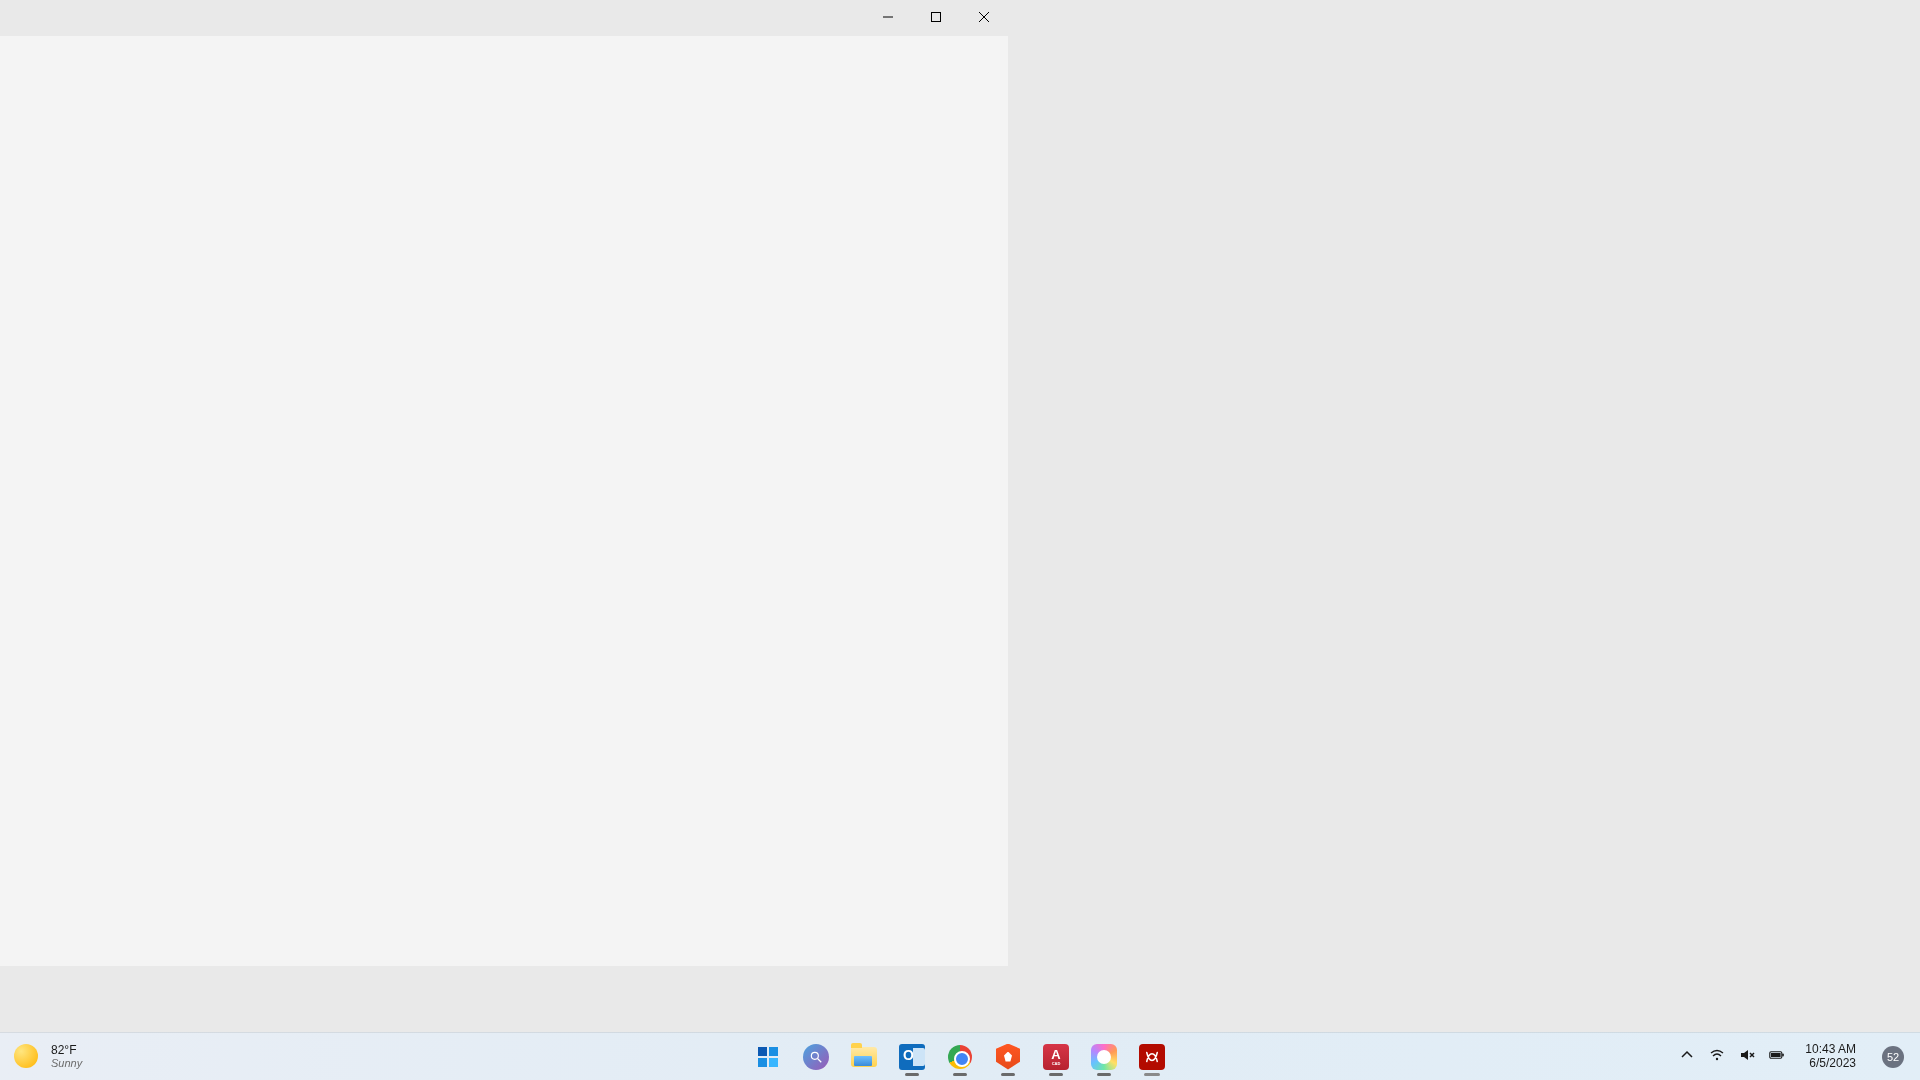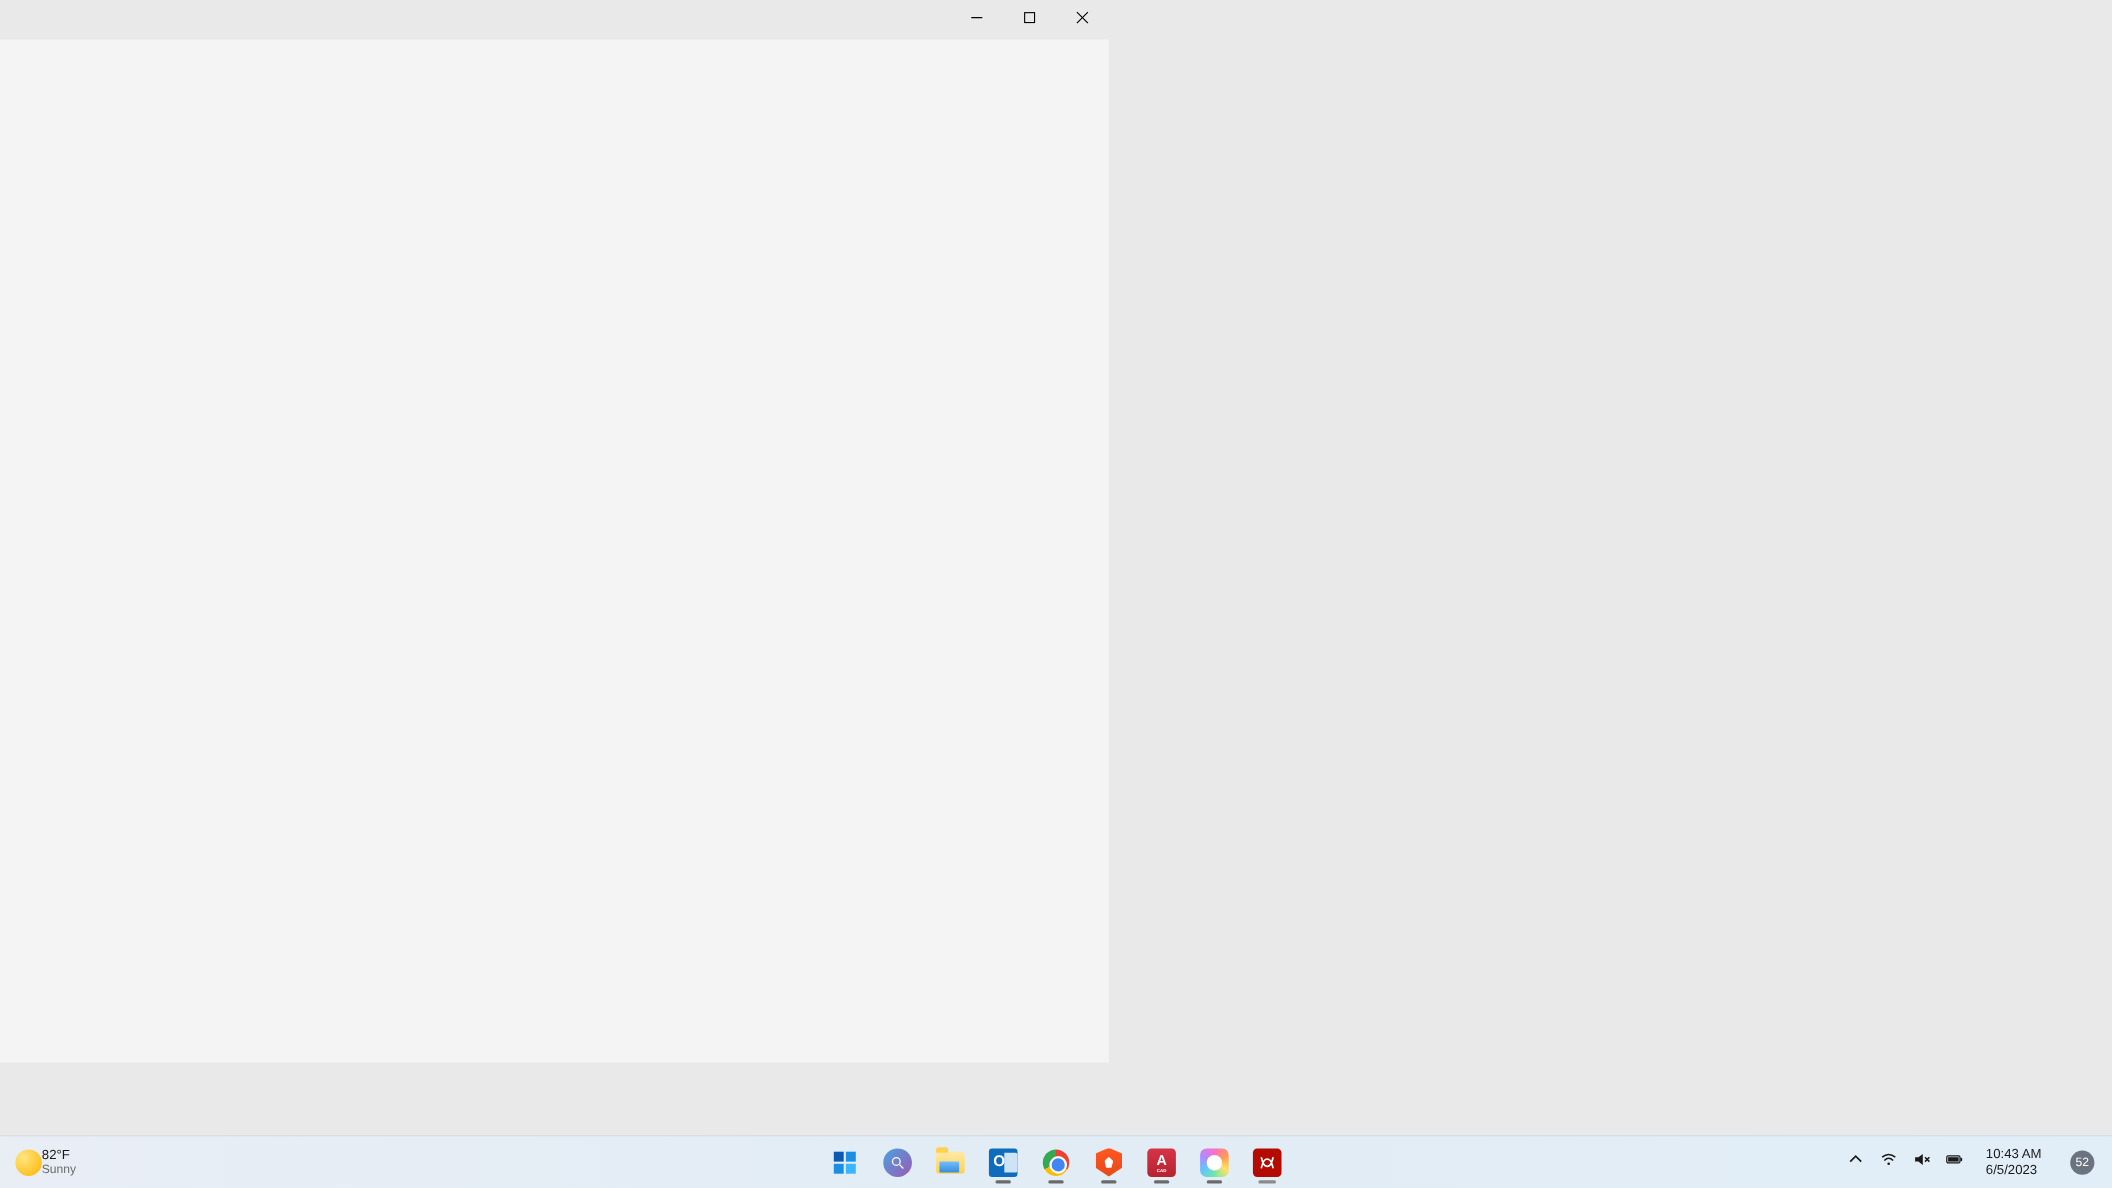--- a/index.html
+++ b/index.html
@@ -67,33 +67,33 @@
 
     .taskbar-left {
       display: flex;
       align-items: center;
       gap: 12px;
       padding-left: 14px;
     }
 
     .weather-widget {
       display: flex;
-      align-items: center;
-      gap: 0;
+      align-items: flex-start;
+      gap: 13px;
       cursor: pointer;
     }
     .weather-icon {
       width: 24px;
       height: 24px;
       border-radius: 50%;
       background: radial-gradient(circle at 30% 30%, #ffe680, #ffb300);
     }
     .weather-text { display: flex; flex-direction: column; line-height: 1.1; }
     .weather-temp { font-size: 12px; color: #1a1a1a; }
-    .weather-cond { font-size: 11px; color: #6b6b6b; }
+    .weather-cond { font-size: 11px; color: #6b6b6b; font-style: italic; }
 
     .taskbar-center {
       position: absolute;
       left: 50%;
       transform: translateX(-50%);
       display: flex;
       align-items: center;
       gap: 6px;
     }
 
@@ -253,21 +253,21 @@
       padding: 0 6px;
       border-radius: 4px;
       cursor: pointer;
     }
     .tray-btn svg { width: 16px; height: 16px; stroke: #1a1a1a; fill: none; stroke-width: 1.4; }
     .tray-btn.volume svg { stroke: #1a1a1a; }
     .tray-btn.battery svg { stroke: #1a1a1a; fill: #1a1a1a; }
 
     .clock {
       display: flex; flex-direction: column;
-      line-height: 1.15;
+      align-items: flex-end; line-height: 1.15;
       font-size: 12px; color: #1a1a1a;
       padding: 0 6px;
     }
 
     .notif-badge {
       width: 22px; height: 22px;
       border-radius: 50%;
       background: #6b7280;
       color: #fff;
       font-size: 11px;

